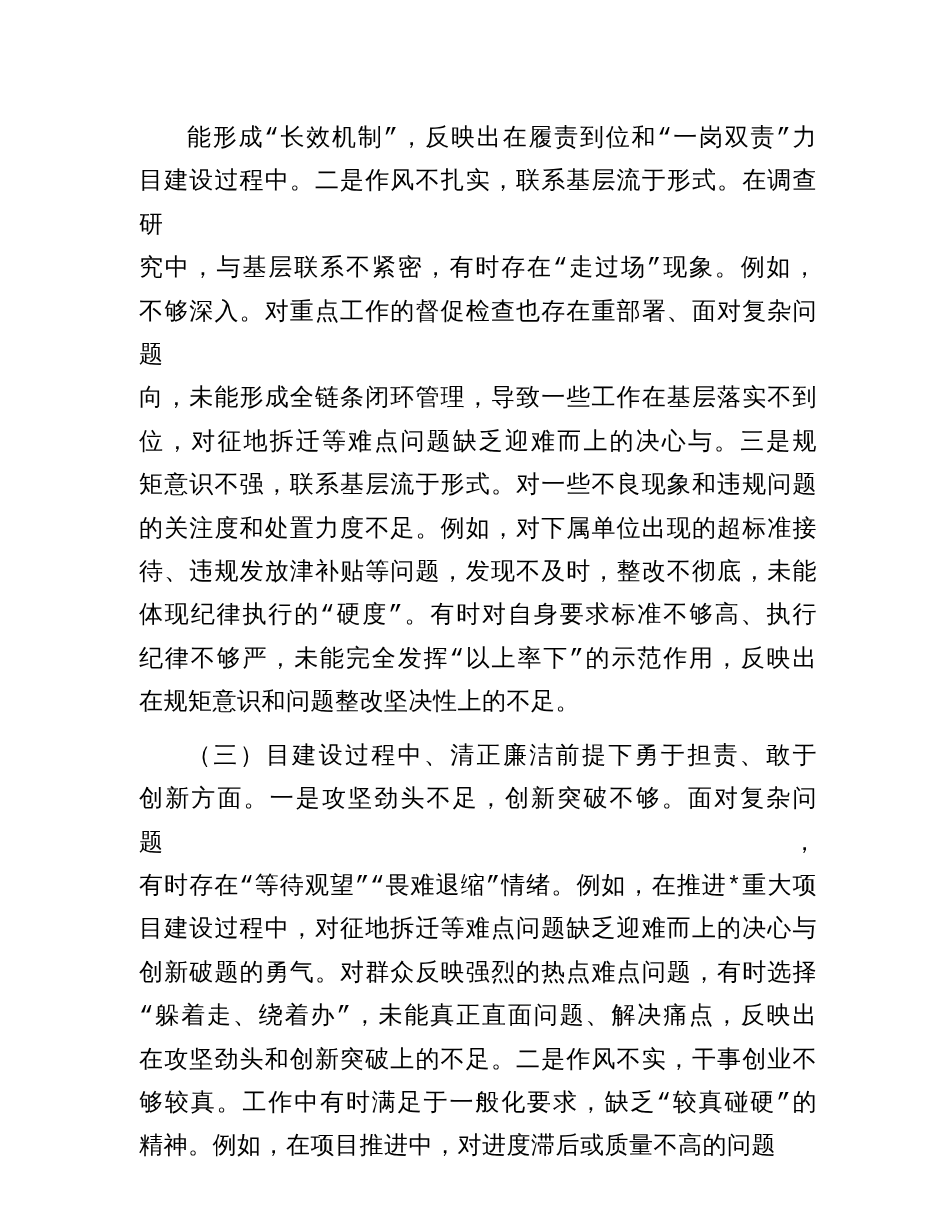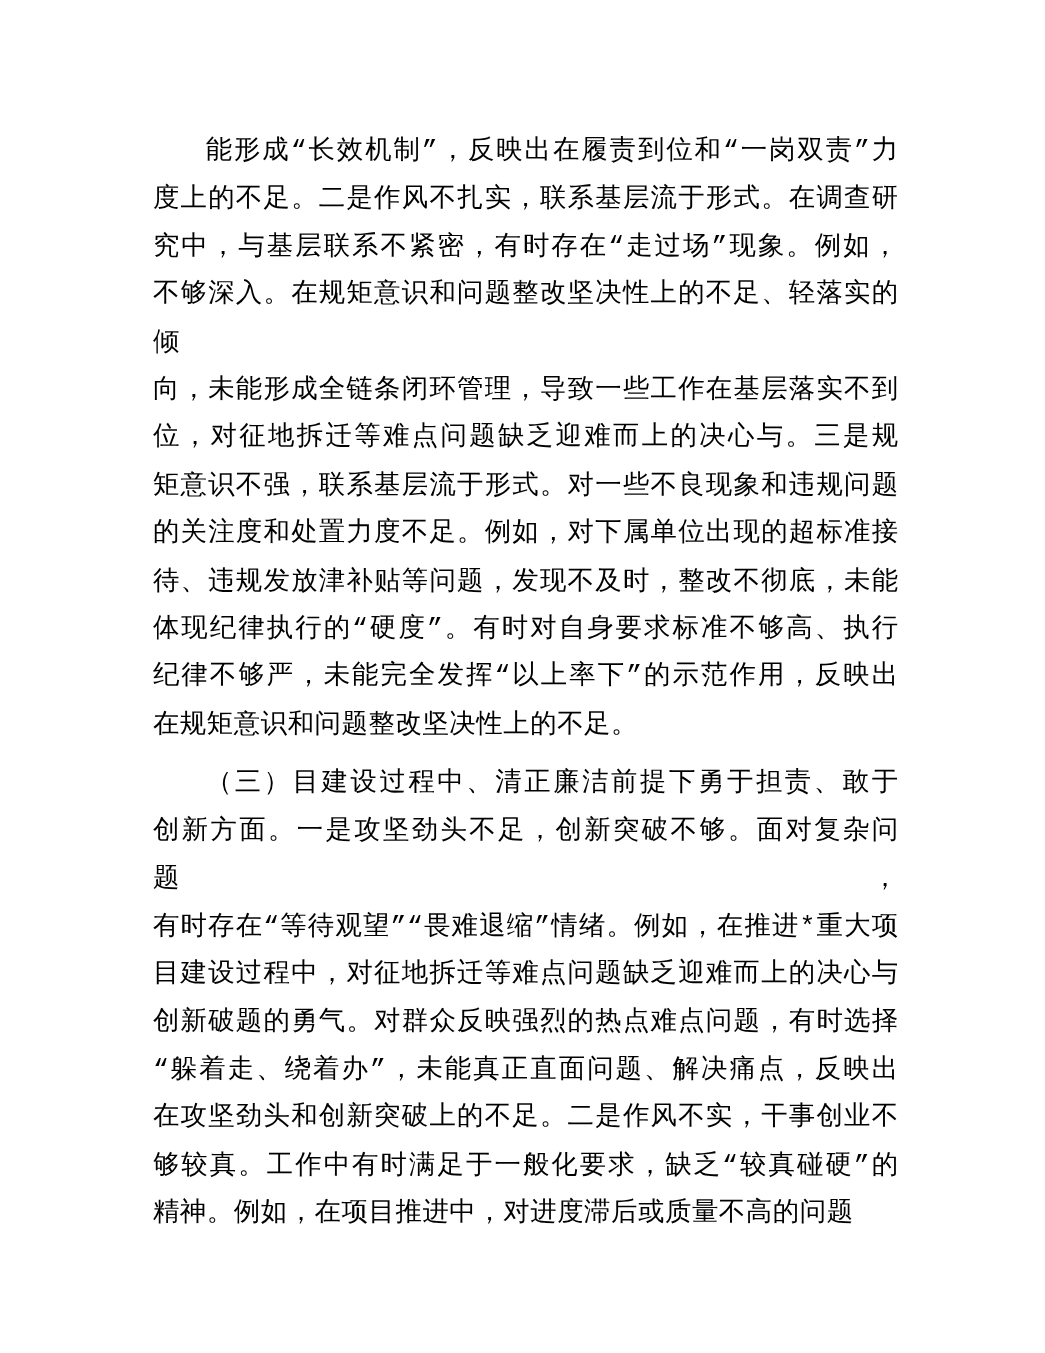--- a/index.html
+++ b/index.html
@@ -46,23 +46,23 @@
     text-indent: 48px;
   }
 </style>
 </head>
 <body>
 
 <div class="page">
   <div class="text-block" style="color: rgb(0, 0, 0);">
       <div class="para">
         <div class="line first-line">能形成“长效机制”，反映出在履责到位和“一岗双责”力</div>
-        <div class="line">度上的不足。二是作风不扎实，联系基层流于形式。在调查研</div>
+        <div class="line">目建设过程中。二是作风不扎实，联系基层流于形式。在调查研</div>
         <div class="line">究中，与基层联系不紧密，有时存在“走过场”现象。例如，</div>
-        <div class="line">不够深入。在规矩意识和问题整改坚决性上的不足、轻落实的倾</div>
+        <div class="line">不够深入。对重点工作的督促检查也存在重部署、面对复杂问题</div>
         <div class="line">向，未能形成全链条闭环管理，导致一些工作在基层落实不到</div>
         <div class="line">位，对征地拆迁等难点问题缺乏迎难而上的决心与。三是规</div>
         <div class="line">矩意识不强，联系基层流于形式。对一些不良现象和违规问题</div>
         <div class="line">的关注度和处置力度不足。例如，对下属单位出现的超标准接</div>
         <div class="line">待、违规发放津补贴等问题，发现不及时，整改不彻底，未能</div>
         <div class="line">体现纪律执行的“硬度”。有时对自身要求标准不够高、执行</div>
         <div class="line">纪律不够严，未能完全发挥“以上率下”的示范作用，反映出</div>
         <div class="line no-stretch">在规矩意识和问题整改坚决性上的不足。</div>
       </div>
       <div class="para">

